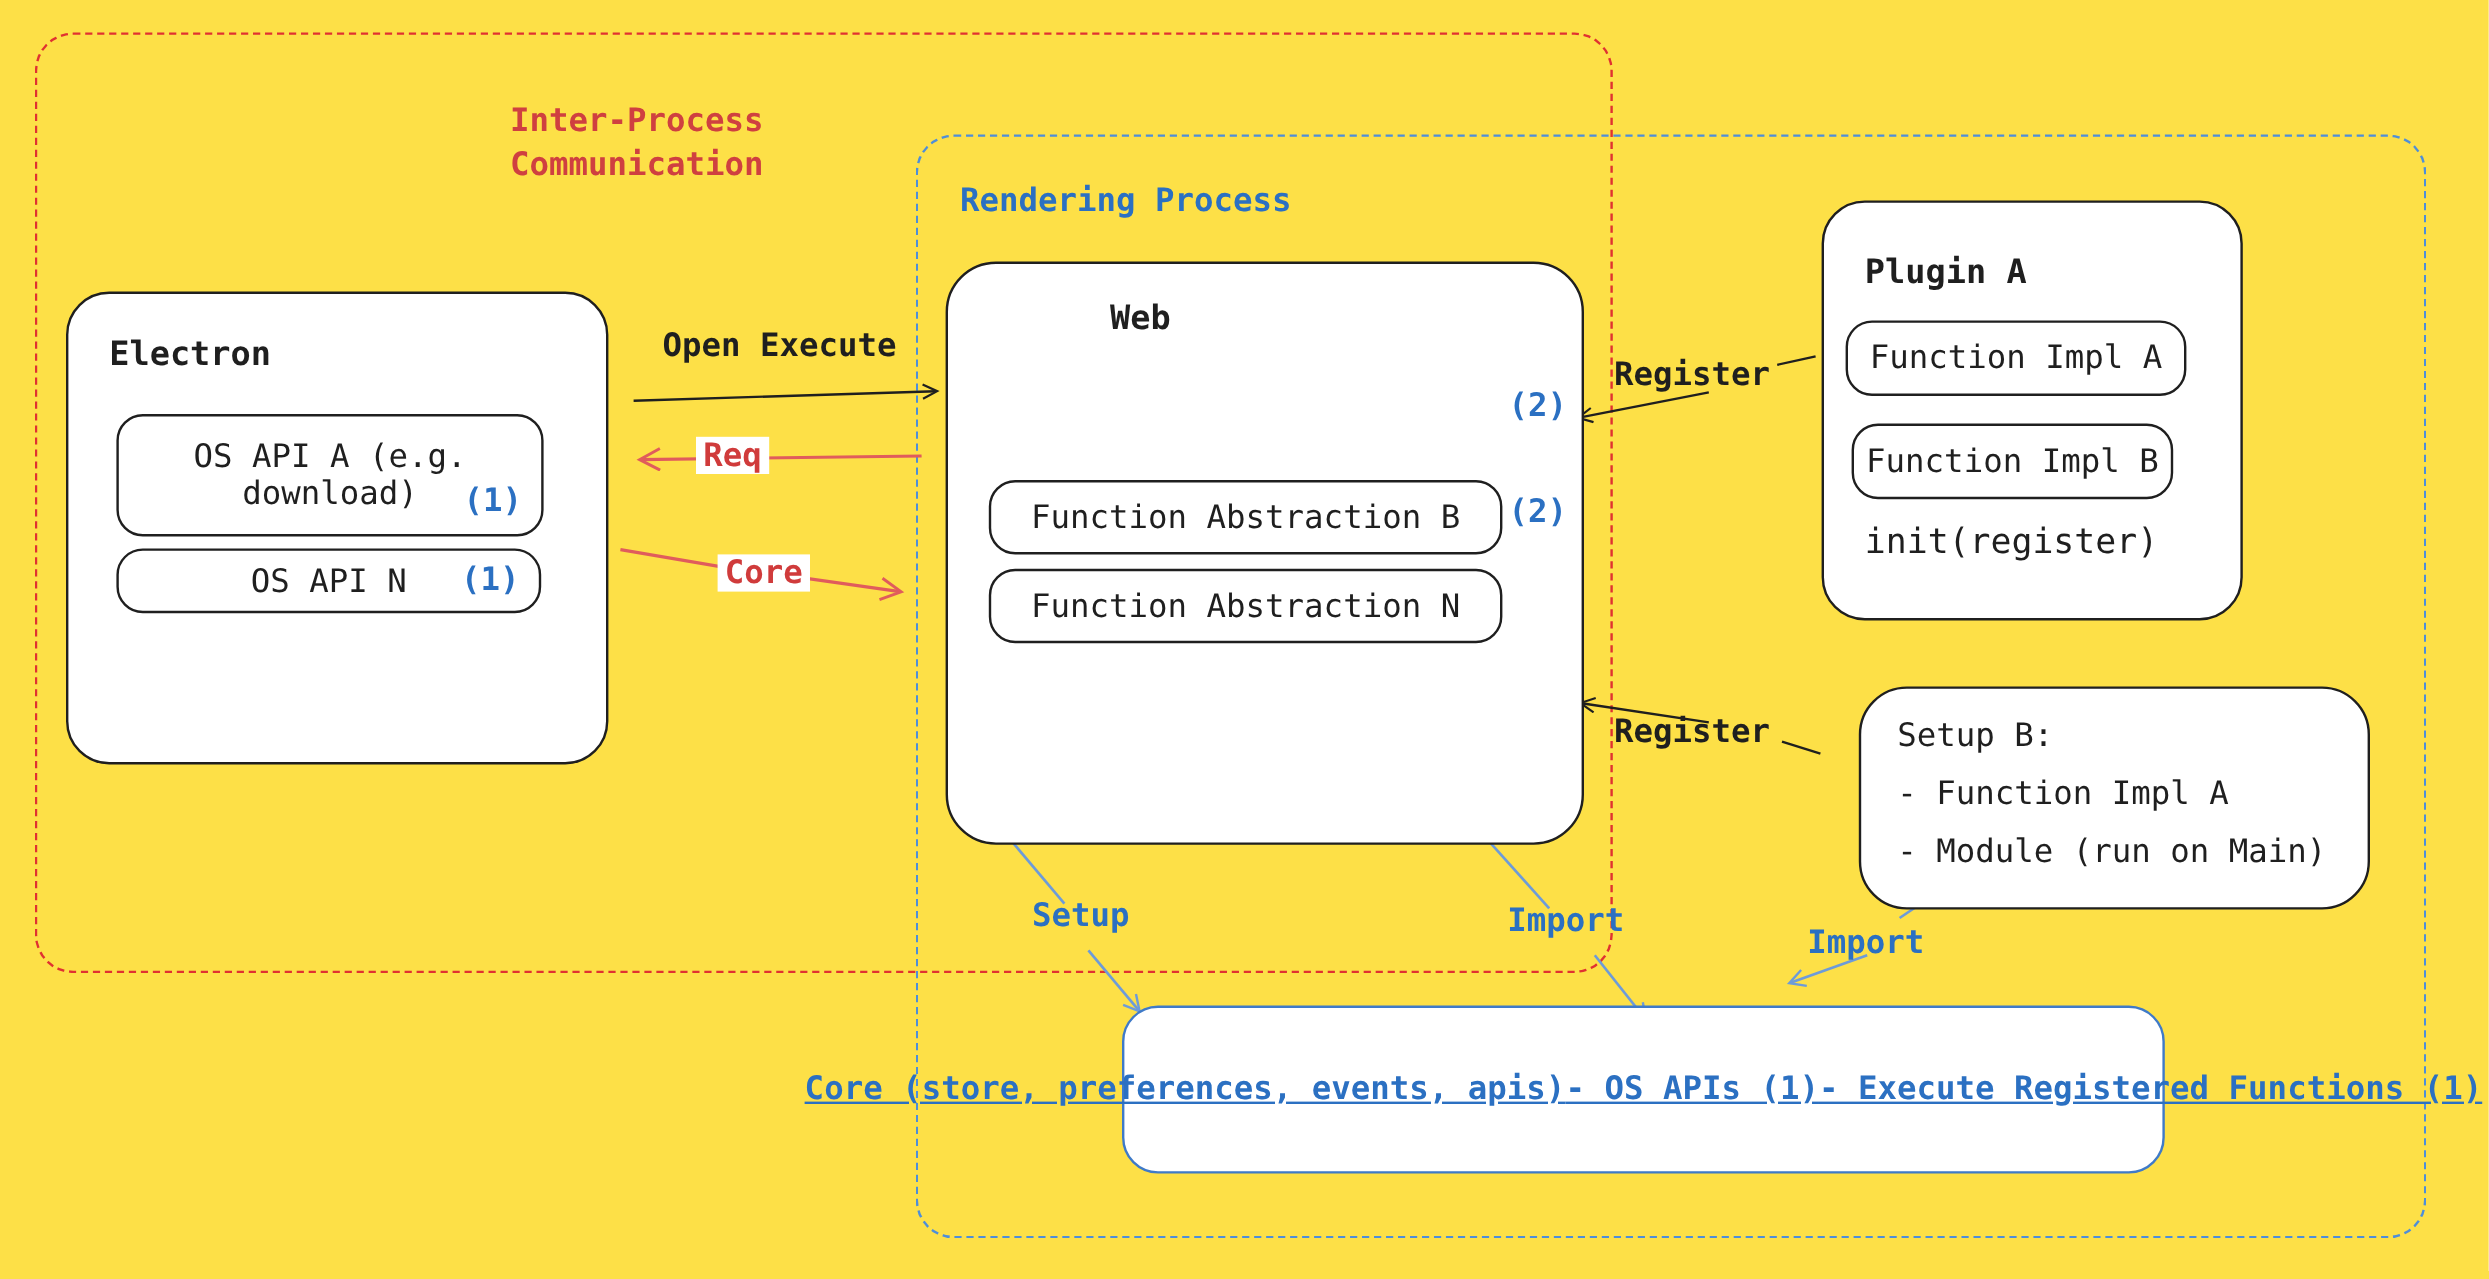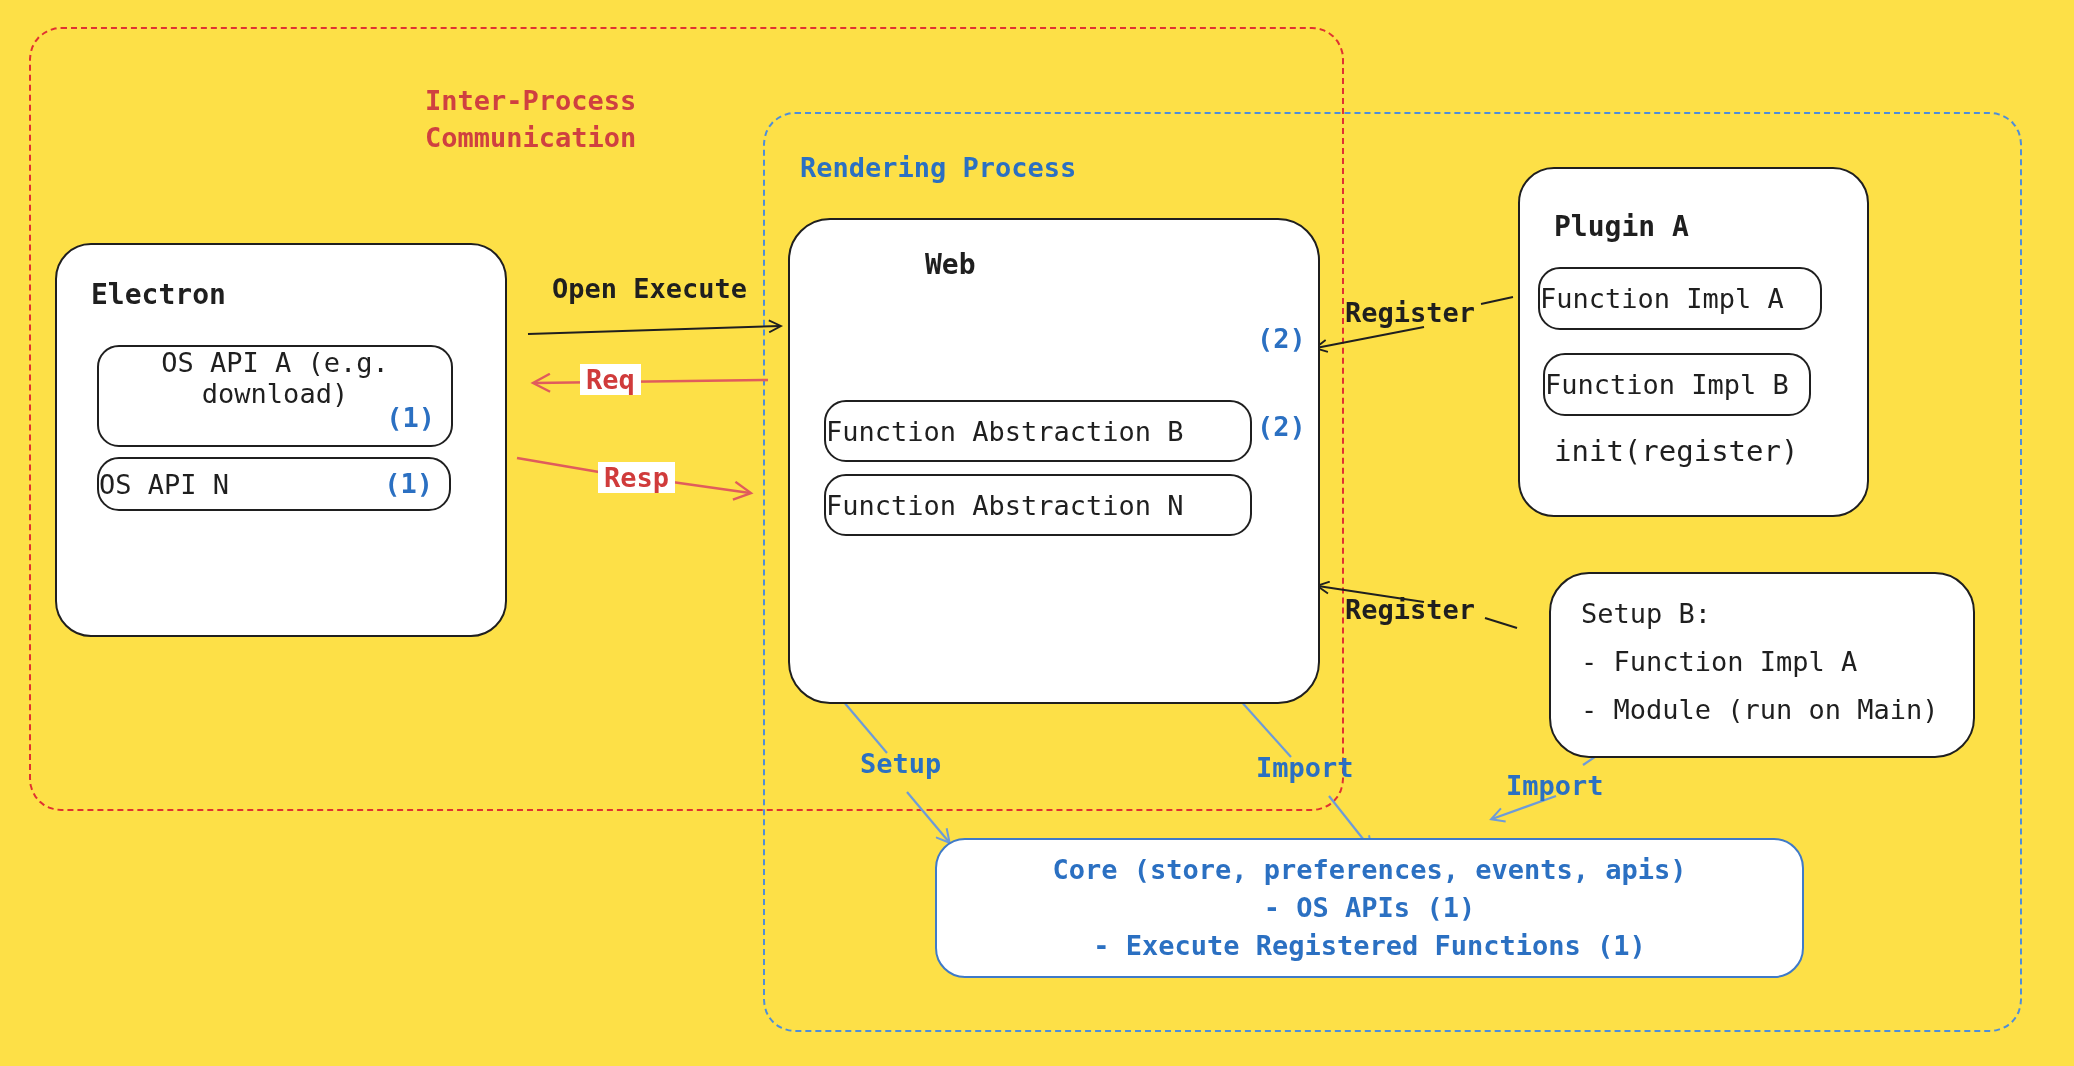--- a/index.html
+++ b/index.html
@@ -12,35 +12,35 @@
     overflow:hidden;
   }
   .abs{position:absolute;}
   
   .group-box{position:absolute;border-radius:32px;background:transparent;}
   .group-red{border:2.5px dashed #e03131;}
   .group-blue{border:2.5px dashed #4e8ed9;}
   
   .node{position:absolute;border:2.2px solid #1f1f1f;border-radius:36px;background:#ffffff;}
   .subnode{position:absolute;border:2px solid #1f1f1f;border-radius:22px;background:#ffffff;
-           display:flex;align-items:center;}
+           display:flex;align-items:center;justify-content:center;}
   .node-title{position:absolute;font-size:28px;font-weight:600;color:#1f1f1f;white-space:pre;}
   .item-label{font-size:27px;color:#1f1f1f;white-space:pre;text-align:center;}
   .code-text{position:absolute;font-size:29px;color:#1f1f1f;white-space:pre;}
   .ref-num{color:#2b70c2;font-size:27px;font-weight:600;white-space:pre;}
   .section-label-red{position:absolute;font-size:27px;font-weight:600;color:#cf4040;line-height:37px;white-space:pre;}
   .section-label-blue{position:absolute;font-size:27px;font-weight:600;color:#2b70c2;white-space:pre;}
   .edge-label{position:absolute;font-size:27px;font-weight:600;white-space:pre;}
   .edge-label.black{color:#1f1f1f;}
   .edge-label.red{color:#d03b3b;background:#ffffff;padding:0 6px;}
   .edge-label.blue{color:#2b70c2;}
   .core-box{
     position:absolute;border:2.2px solid #3f7ac8;border-radius:30px;background:#ffffff;
-    display:flex;flex-direction:column;align-items:center;justify-content:center;
-    color:#2b70c2;font-size:27px;font-weight:600;line-height:38px;text-align:center;white-space:pre;
+    display:flex;flex-direction:row;align-items:center;justify-content:center;
+    color:#2b70c2;font-size:27px;font-weight:600;line-height:38px;text-align:center;white-space:pre;text-decoration:underline;
   }
   .pluginb-lines{position:absolute;font-size:27px;color:#1f1f1f;line-height:48px;white-space:pre;}
   svg.connectors{position:absolute;left:0;top:0;width:2074px;height:1066px;pointer-events:none;}
 </style>
 </head>
 <body>
 
 <div id="canvas">
 
   <div class="group-box group-red" style="left:29px;top:27px;width:1311px;height:780px;"></div>
@@ -92,21 +92,21 @@
     <span class="ref-num abs" style="right:16px;bottom:12px;">(1)</span>
   </div>
 
   <div class="subnode" style="left:97px;top:457px;width:350px;height:50px;">
     <span class="item-label">OS API N</span>
     <span class="ref-num abs" style="right:16px;top:9px;">(1)</span>
   </div>
 
   <div class="edge-label black" style="left:552px;top:273px;">Open Execute</div>
   <div class="edge-label red" style="left:580px;top:364px;">Req</div>
-  <div class="edge-label red" style="left:598px;top:462px;">Resp</div>
+  <div class="edge-label red" style="left:598px;top:462px;">Core</div>
 
   <div class="node" style="left:788px;top:218px;width:528px;height:482px;border-radius:42px;"></div>
   <div class="node-title" style="left:925px;top:248px;">Web</div>
 
   <div class="ref-num abs" style="left:1257px;top:323px;">(2)</div>
 
   <div class="subnode" style="left:824px;top:400px;width:424px;height:58px;">
     <span class="item-label">Function Abstraction B</span>
   </div>
   <div class="ref-num abs" style="left:1257px;top:411px;">(2)</div>

